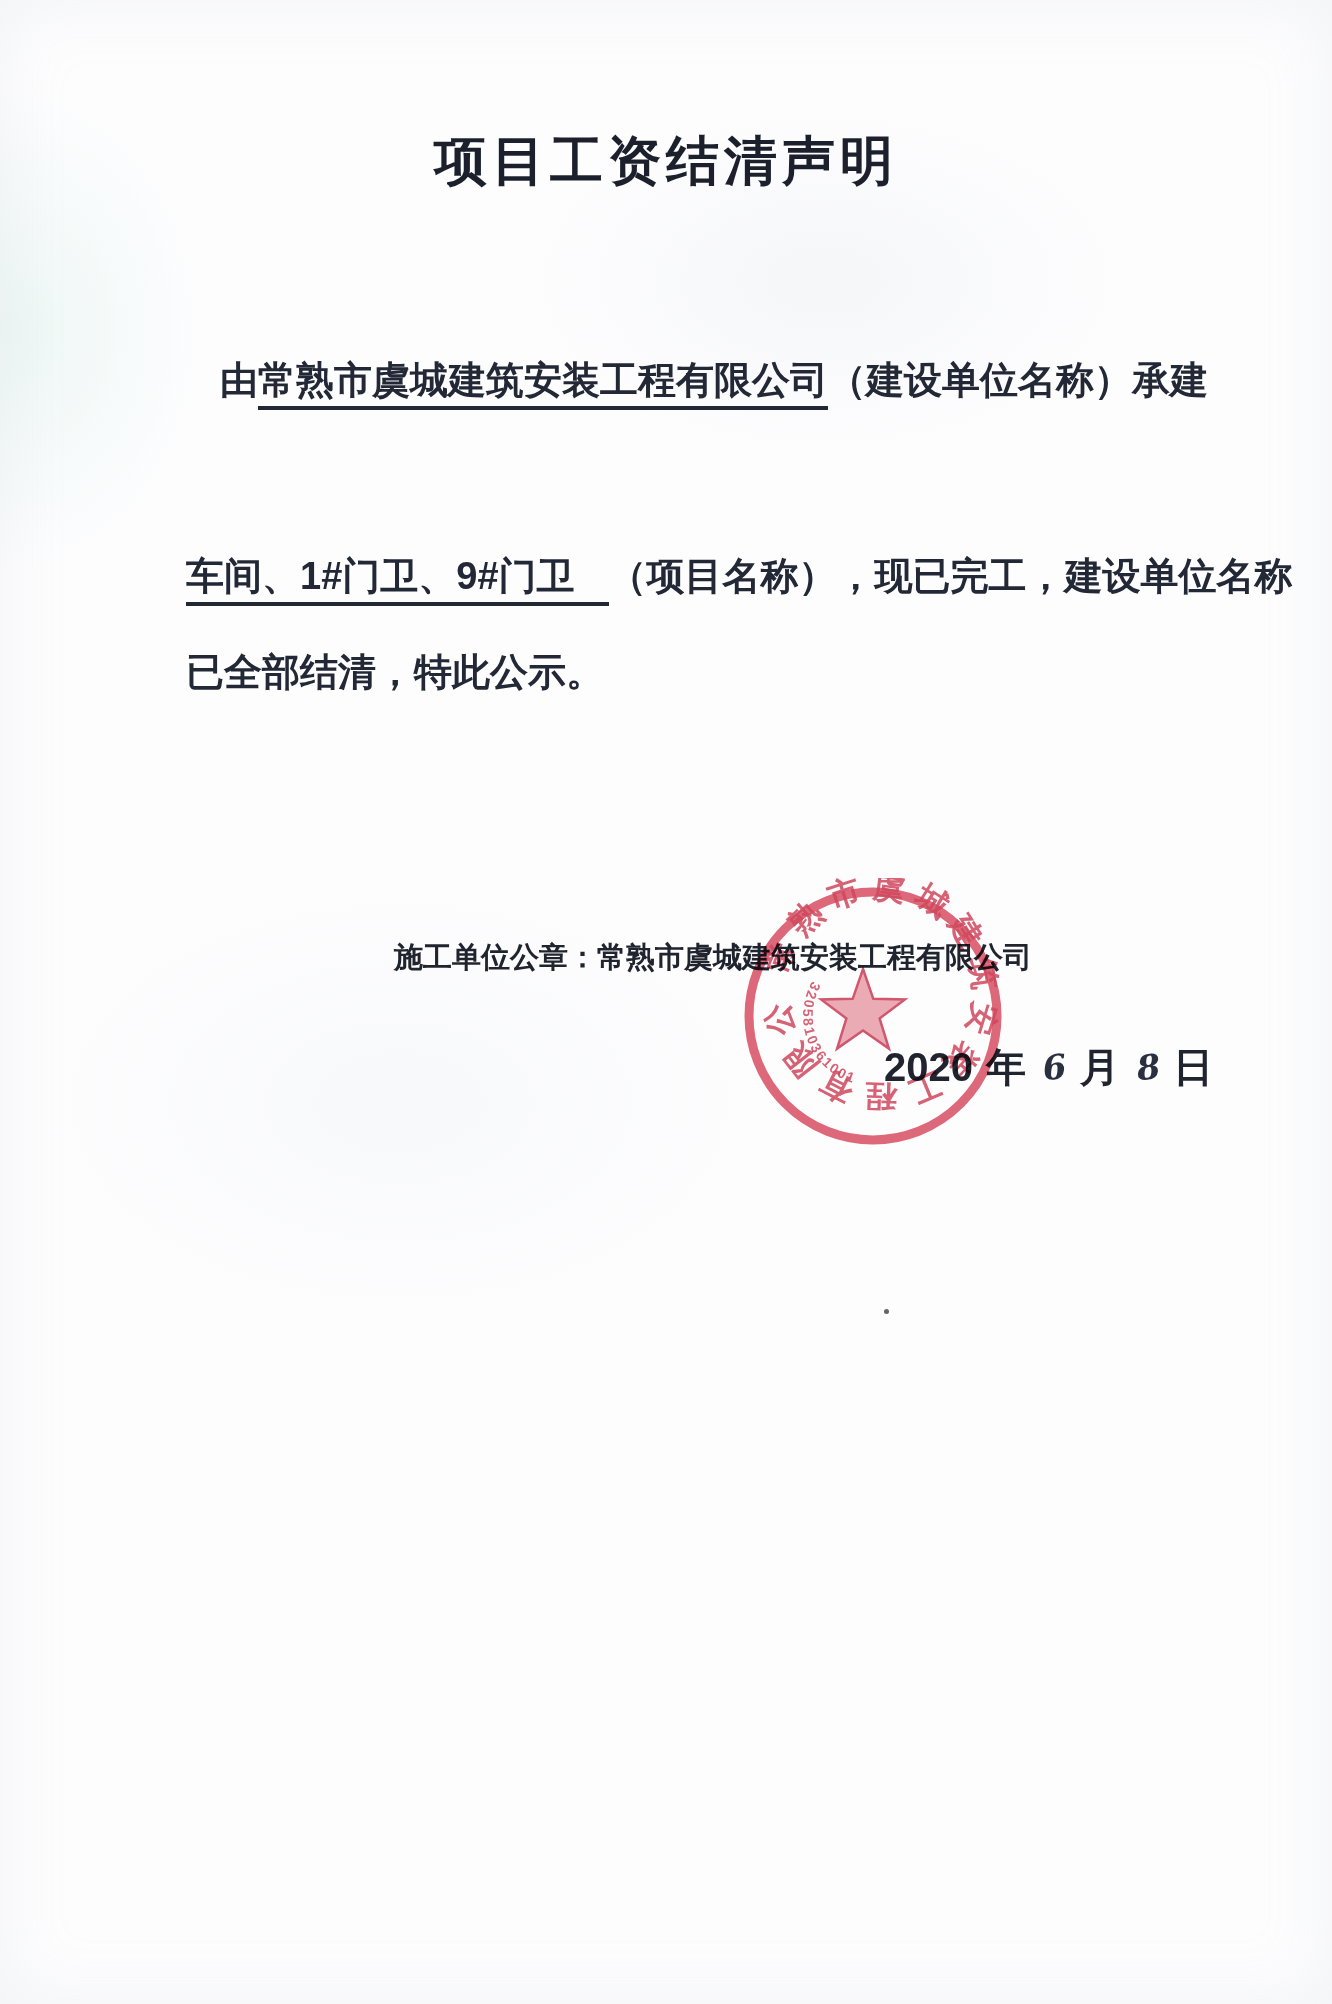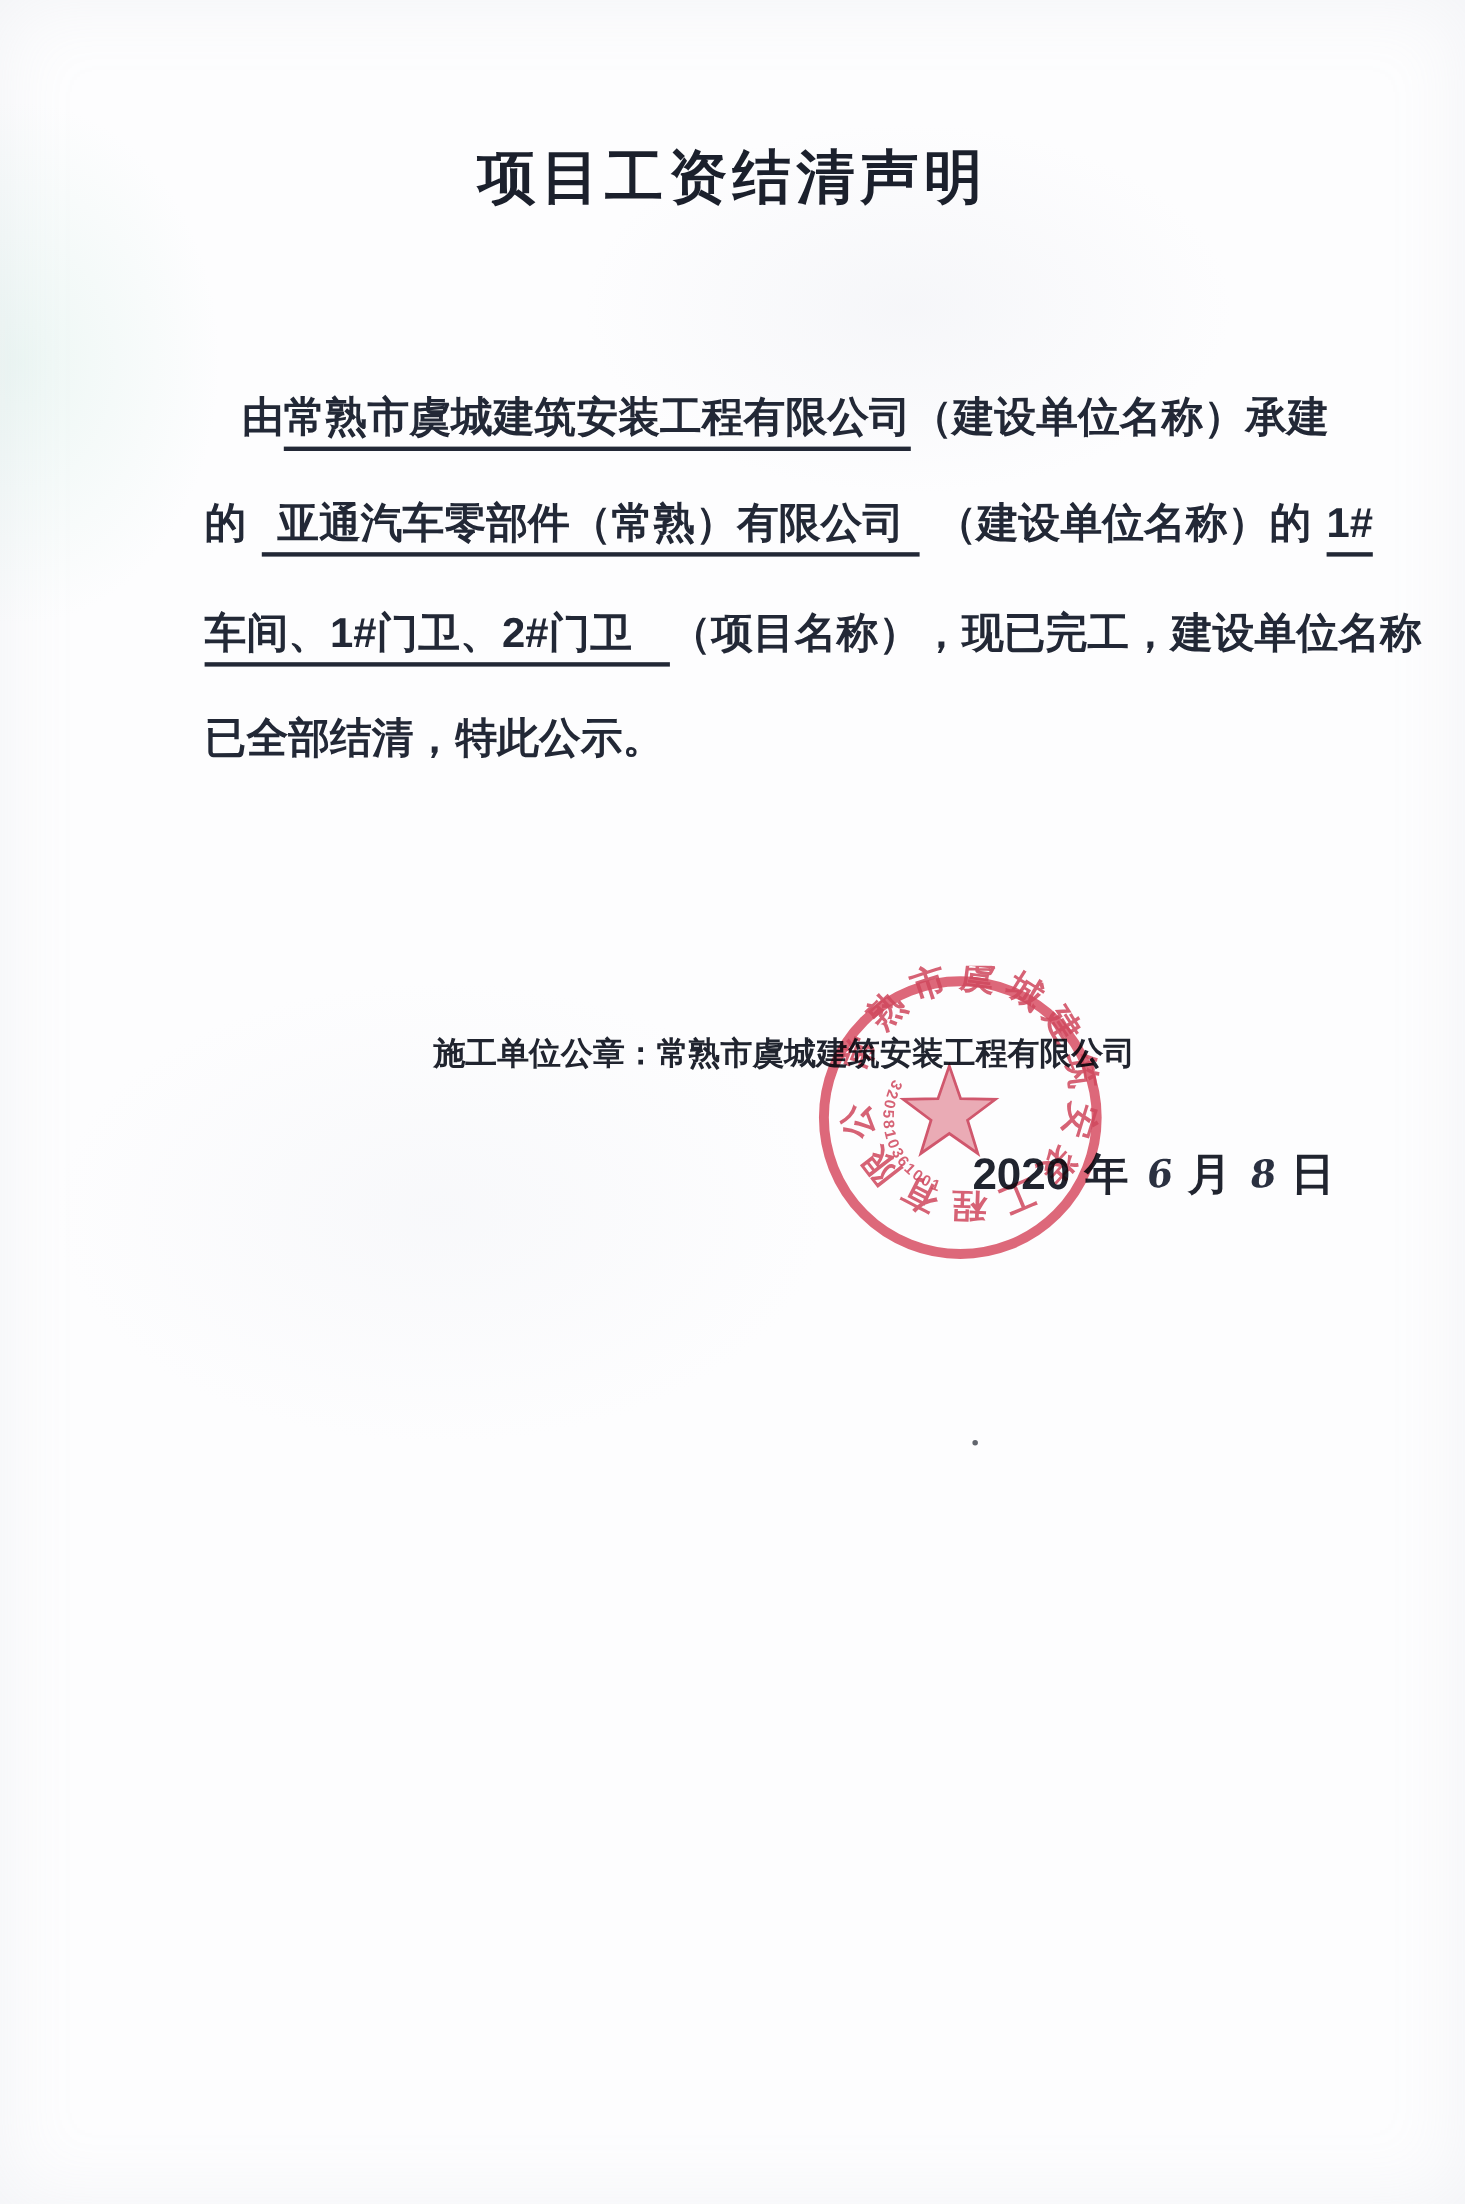--- a/index.html
+++ b/index.html
@@ -110,23 +110,22 @@
 </style>
 </head>
 <body>
 
 <div class="page">
 
   <h1 class="title">项目工资结清声明</h1>
 
   <div class="bodyline justify l1"><span>由</span><span class="u">常熟市虞城建筑安装工程有限公司</span><span>（建设单位名称）承建</span></div>
 
-  <div class="bodyline justify l2"><span>的</span><span class="u u-pad gap-l">亚通汽车零部件（常熟）有限公司</span><span class="gap-l">（建设单位名称）的</span><span class="u gap-l">1#</span></div>
 
-  <div class="bodyline justify l3"><span class="u u-tail">车间、1#门卫、2#门卫</span><span>（项目名称），现已完工，建设单位名称</span></div>
+  <div class="bodyline justify l3"><span class="u u-tail">车间、1#门卫、9#门卫</span><span>（项目名称），现已完工，建设单位名称</span></div>
 
   <div class="bodyline l4">已全部结清，特此公示。</div>
 
   <div class="sigline"><span>施工单位公章：</span><span>常熟市虞城建筑安装工程有限公司</span></div>
 
   <div class="dateline"><span>2020</span><span class="unit">年</span><span class="hand">6</span><span class="unit">月</span><span class="hand">8</span><span class="unit">日</span></div>
 
   <svg class="stamp" viewBox="0 0 268 280" aria-hidden="true">
     <defs>
       <path id="nameArc" d="M 47.8,98.3 A 94,94 0 1 1 47.7,98.9" fill="none"></path>

